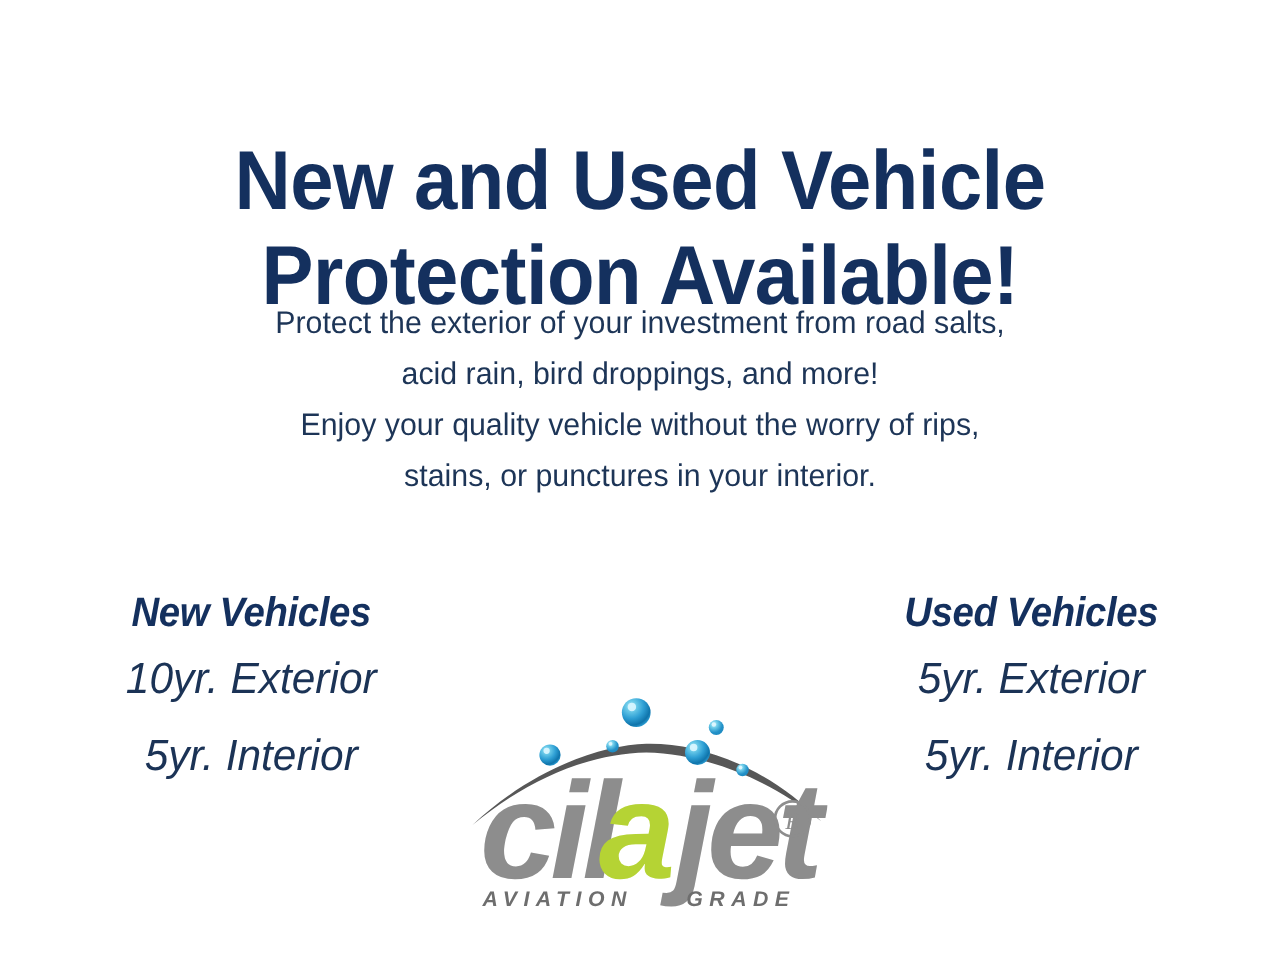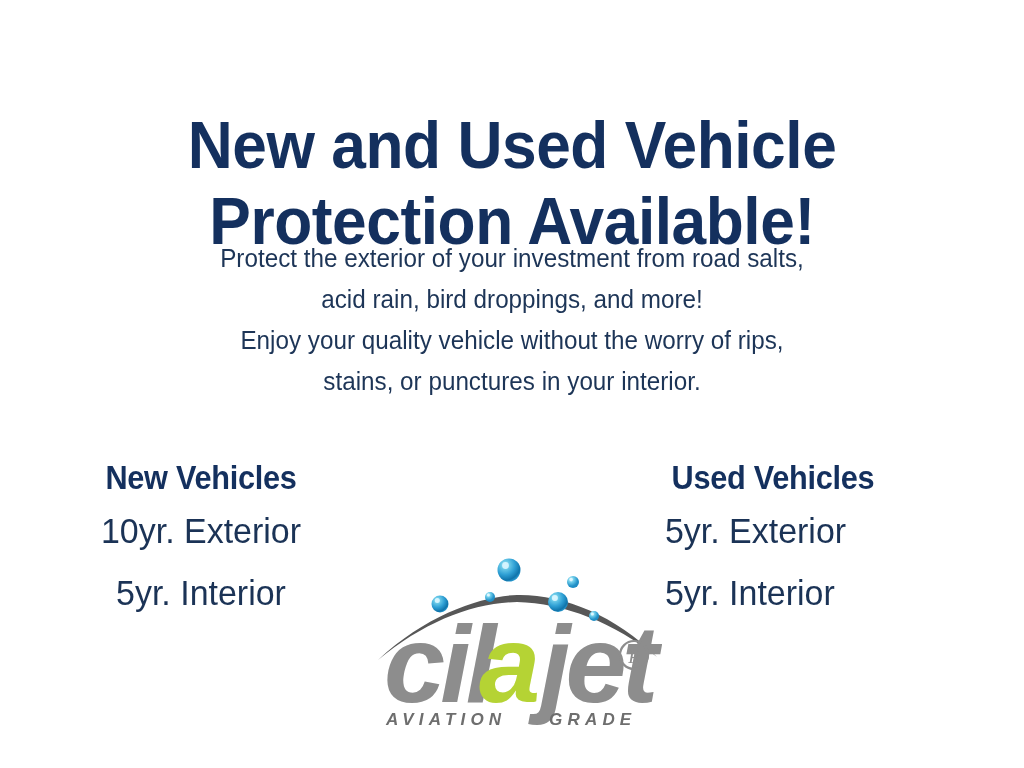--- a/index.html
+++ b/index.html
@@ -53,26 +53,27 @@
     line-height: 41px;
     font-weight: normal;
     transform: scaleX(0.97);
     transform-origin: 50% 0;
   }
   #subcopy .sub-line { display: block; white-space: nowrap; }
 
   
   .col {
     position: absolute;
-    top: 456px;
+    top: 468px;
     width: 330px;
     color: #14305e;
+    font-style: italic;
   }
   #col-new  { left: 36px;  text-align: center; }
-  #col-used { left: 660px; }
+  #col-used { left: 660px; text-align: center; }
 
   .col-title {
     display: block;
     font-size: 33px;
     font-weight: bold;
     line-height: 44px;
     letter-spacing: -0.3px;
     transform: scaleX(0.93);
     white-space: nowrap;
   }

